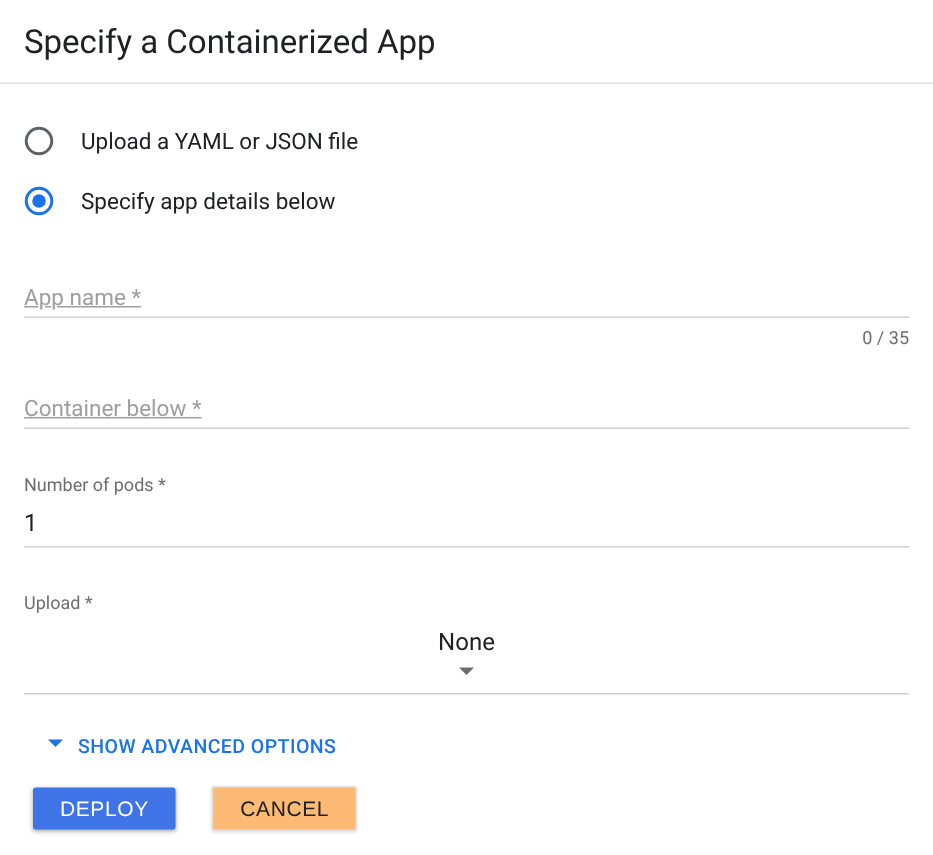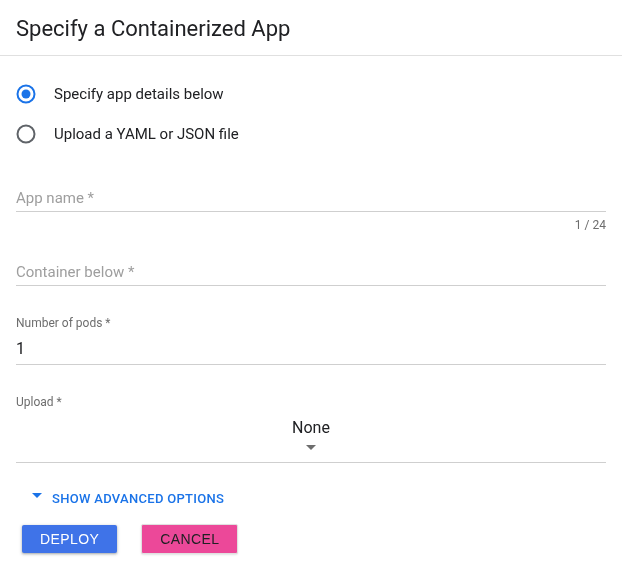--- a/index.html
+++ b/index.html
@@ -47,20 +47,21 @@
       position: relative;
       margin-bottom: 30px;
     }
     .field-underline {
       border-bottom: 1px solid #cfcfcf;
       padding-bottom: 4px;
     }
     .field .placeholder-label {
       font-size: 15px;
       color: #9e9e9e;
+      text-decoration: underline;
     }
     .field .small-label {
       font-size: 12px;
       color: #6d6d6d;
       margin-bottom: 8px;
       display: block;
     }
     .field .value {
       font-size: 16px;
       color: #202124;
@@ -108,21 +109,21 @@
       cursor: pointer;
       user-select: none;
     }
     .btn-primary {
       background: #3f73e8;
       color: #fff;
       border: none;
       box-shadow: 0 1px 2px rgba(60,64,67,.3), 0 1px 3px 1px rgba(60,64,67,.15);
     }
     .btn-secondary {
-      background: #ec4899;
+      background: #fdba74;
       color: #202124;
       border: 1px solid #e0e0e0;
       box-shadow: 0 1px 2px rgba(60,64,67,.15);
     }
     .hidden-input {
       position: absolute;
       inset: 0;
       opacity: 0;
       width: 100%;
       height: 100%;
@@ -130,45 +131,45 @@
     }
   </style>
 </head>
 <body>
 
 <div class="page">
   <h1 class="title">Specify a Containerized App</h1>
   <hr class="divider">
 
   <div class="radio-group">
+    <div class="radio-row">
+      <span class="radio">
+        <svg width="20" height="20" viewBox="0 0 20 20">
+          <circle cx="10" cy="10" r="8.5" fill="none" stroke="#5f6368" stroke-width="2"></circle>
+        </svg>
+      </span>
+      <span class="rlabel">Upload a YAML or JSON file</span>
+    </div>
     <div class="radio-row">
       <span class="radio">
         <svg width="20" height="20" viewBox="0 0 20 20">
           <circle cx="10" cy="10" r="8.5" fill="none" stroke="#1a73e8" stroke-width="2"></circle>
           <circle cx="10" cy="10" r="4.5" fill="#1a73e8"></circle>
         </svg>
       </span>
       <span class="rlabel">Specify app details below</span>
     </div>
-    <div class="radio-row">
-      <span class="radio">
-        <svg width="20" height="20" viewBox="0 0 20 20">
-          <circle cx="10" cy="10" r="8.5" fill="none" stroke="#5f6368" stroke-width="2"></circle>
-        </svg>
-      </span>
-      <span class="rlabel">Upload a YAML or JSON file</span>
-    </div>
   </div>
 
   <div class="field">
     <div class="field-underline" style="position:relative;">
       <span class="placeholder-label">App name *</span>
       <input class="hidden-input" type="text" placeholder="App name *" style="">
     </div>
-    <div class="char-count">1 / 24</div>
+    <div class="char-count">0 / 35</div>
   </div>
 
   <div class="field">
     <div class="field-underline" style="position:relative;">
       <span class="placeholder-label">Container below *</span>
       <input class="hidden-input" type="text" placeholder="Container image *" style="">
     </div>
   </div>
 
   <div class="field">

